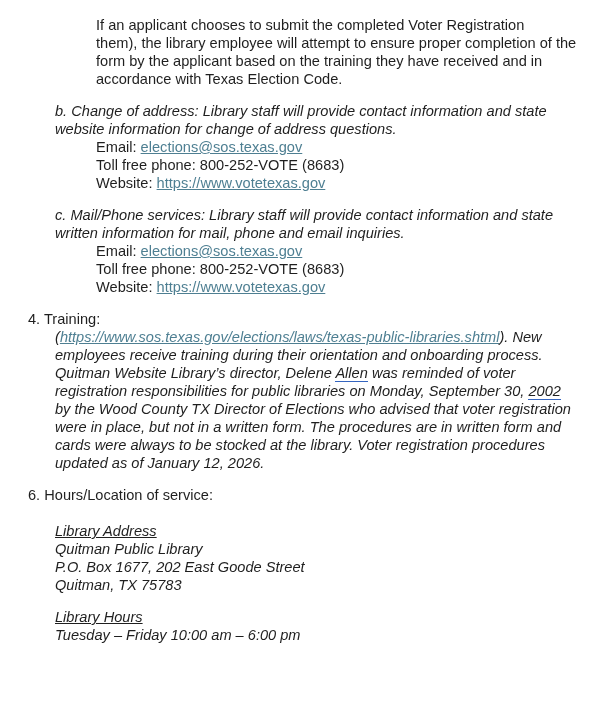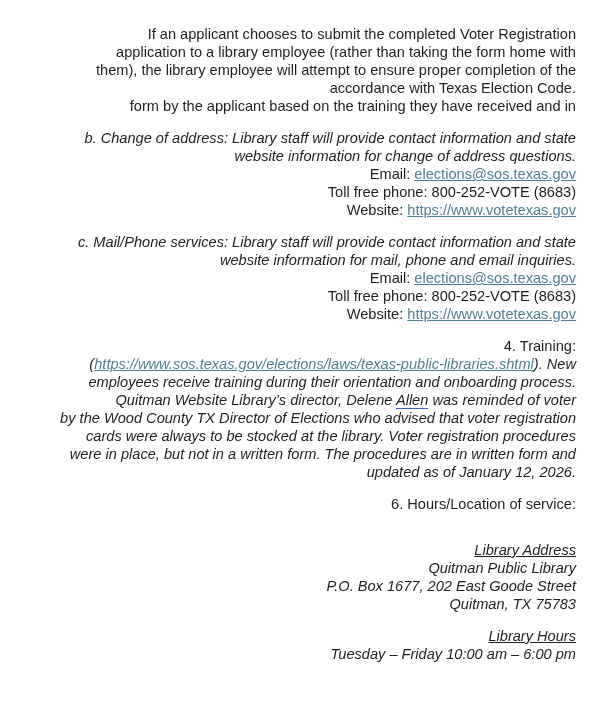--- a/index.html
+++ b/index.html
@@ -16,31 +16,30 @@
     background:var(--page-bg);
     font-family:"Liberation Sans","DejaVu Sans",sans-serif;
     font-size:14.6px;
     line-height:18px;
     color:var(--text-color);
     overflow:hidden;
   }
   .page{
     width:586px;
     height:724px;
-    padding-top:25px;
+    padding-top:16px;
     padding-right:10px;
-    text-align:right;
   }
   .block{white-space:nowrap;}
   .indent-0{padding-left:8px;margin-left:20px;}
   .indent-1{padding-left:55px;font-style:italic;}
   .indent-2{padding-left:96px;}
   .gap-0{margin-top:0;}
   .gap-1{margin-top:14px;}
-  .gap-2{margin-top:28px;}
+  .gap-2{margin-top:18px;}
   .line{min-height:18px;}
   .text{color:var(--text-color);}
   a.link{
     color:var(--link-color);
     text-decoration:underline;
     text-decoration-color:var(--link-color);
     cursor:pointer;
   }
   .grammar{
     border-bottom:1.5px solid var(--grammar-color);
@@ -49,55 +48,55 @@
   .underline{
     text-decoration:underline;
   }
 </style>
 </head>
 <body>
 
 <div class="page">
     <div class="block indent-2 gap-0">
       <div class="line"><span class="text">If an applicant chooses to submit the completed Voter Registration</span></div>
-      <div class="line"><span class="text">application to a library employee (rather than taking the form home with</span></div>
       <div class="line"><span class="text">them), the library employee will attempt to ensure proper completion of the</span></div>
+      <div class="line"><span class="text">form by the applicant based on the training they have received and in</span></div>
       <div class="line"><span class="text">accordance with Texas Election Code.</span></div>
-      <div class="line"><span class="text">form by the applicant based on the training they have received and in</span></div>
     </div>
     <div class="block indent-1 gap-1">
       <div class="line"><span class="text">b. Change of address: Library staff will provide contact information and state</span></div>
       <div class="line"><span class="text">website information for change of address questions.</span></div>
     </div>
     <div class="block indent-2 gap-0">
       <div class="line"><span class="text">Email: </span><a class="link" href="#">elections@sos.texas.gov</a></div>
       <div class="line"><span class="text">Toll free phone: 800-252-VOTE (8683)</span></div>
       <div class="line"><span class="text">Website: </span><a class="link" href="#">https://www.votetexas.gov</a></div>
     </div>
     <div class="block indent-1 gap-1">
       <div class="line"><span class="text">c. Mail/Phone services: Library staff will provide contact information and state</span></div>
-      <div class="line"><span class="text">website information for mail, phone and email inquiries.</span></div>
+      <div class="line"><span class="text">written information for mail, phone and email inquiries.</span></div>
     </div>
     <div class="block indent-2 gap-0">
       <div class="line"><span class="text">Email: </span><a class="link" href="#">elections@sos.texas.gov</a></div>
       <div class="line"><span class="text">Toll free phone: 800-252-VOTE (8683)</span></div>
       <div class="line"><span class="text">Website: </span><a class="link" href="#">https://www.votetexas.gov</a></div>
     </div>
     <div class="block indent-0 gap-1">
       <div class="line"><span class="text">4. Training:</span></div>
     </div>
     <div class="block indent-1 gap-0">
       <div class="line"><span class="text">(</span><a class="link" href="#">https://www.sos.texas.gov/elections/laws/texas-public-libraries.shtml</a><span class="text">). New</span></div>
       <div class="line"><span class="text">employees receive training during their orientation and onboarding process.</span></div>
     </div>
     <div class="block indent-1 gap-0">
       <div class="line"><span class="text">Quitman Website Library’s director, Delene </span><span class="grammar">Allen</span><span class="text"> was reminded of voter</span></div>
+      <div class="line"><span class="text">registration responsibilities for public libraries on Monday, September 30, </span><span class="grammar">2002</span></div>
       <div class="line"><span class="text">by the Wood County TX Director of Elections who advised that voter registration</span></div>
+      <div class="line"><span class="text">were in place, but not in a written form. The procedures are in written form and</span></div>
       <div class="line"><span class="text">cards were always to be stocked at the library. Voter registration procedures</span></div>
-      <div class="line"><span class="text">were in place, but not in a written form. The procedures are in written form and</span></div>
       <div class="line"><span class="text">updated as of January 12, 2026.</span></div>
     </div>
     <div class="block indent-0 gap-1">
       <div class="line"><span class="text">6. Hours/Location of service:</span></div>
     </div>
     <div class="block indent-1 gap-2">
       <div class="line"><span class="underline">Library Address</span></div>
       <div class="line"><span class="text">Quitman Public Library</span></div>
       <div class="line"><span class="text">P.O. Box 1677, 202 East Goode Street</span></div>
       <div class="line"><span class="text">Quitman, TX 75783</span></div>

